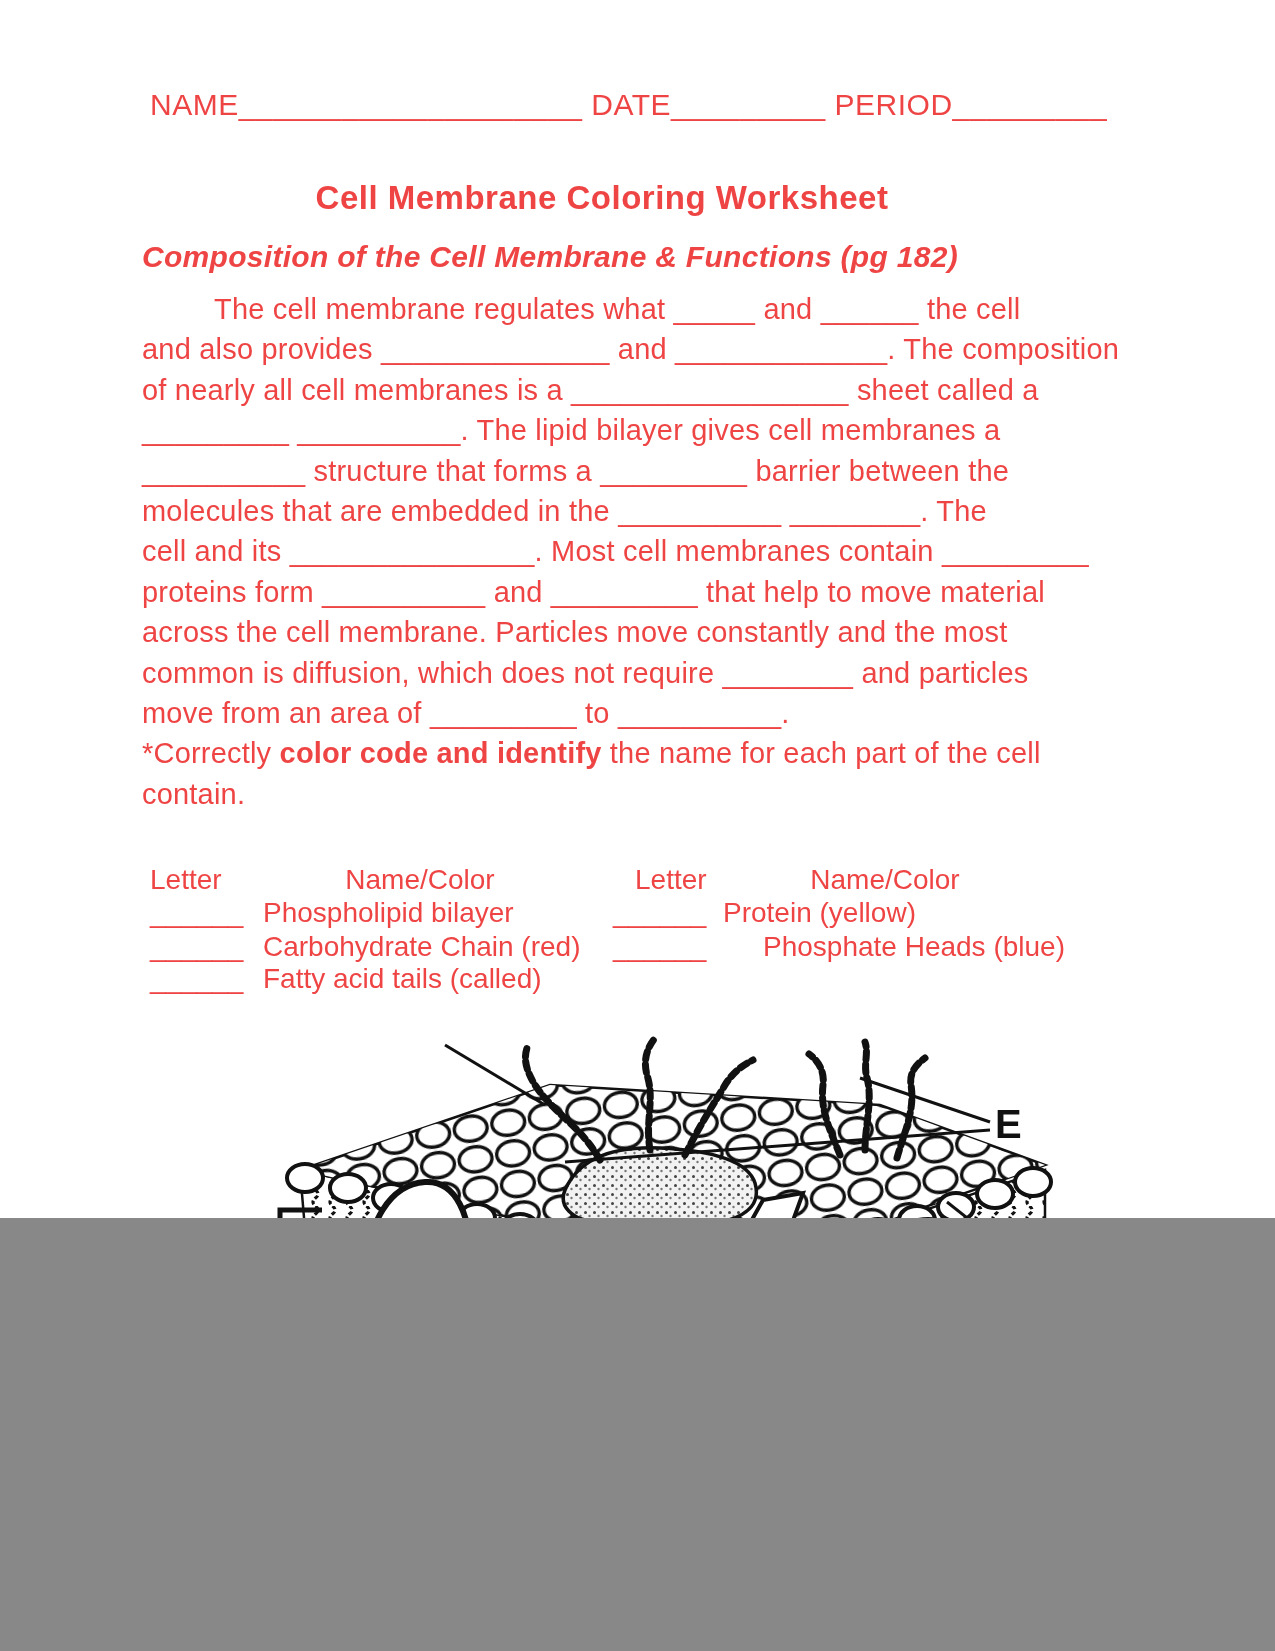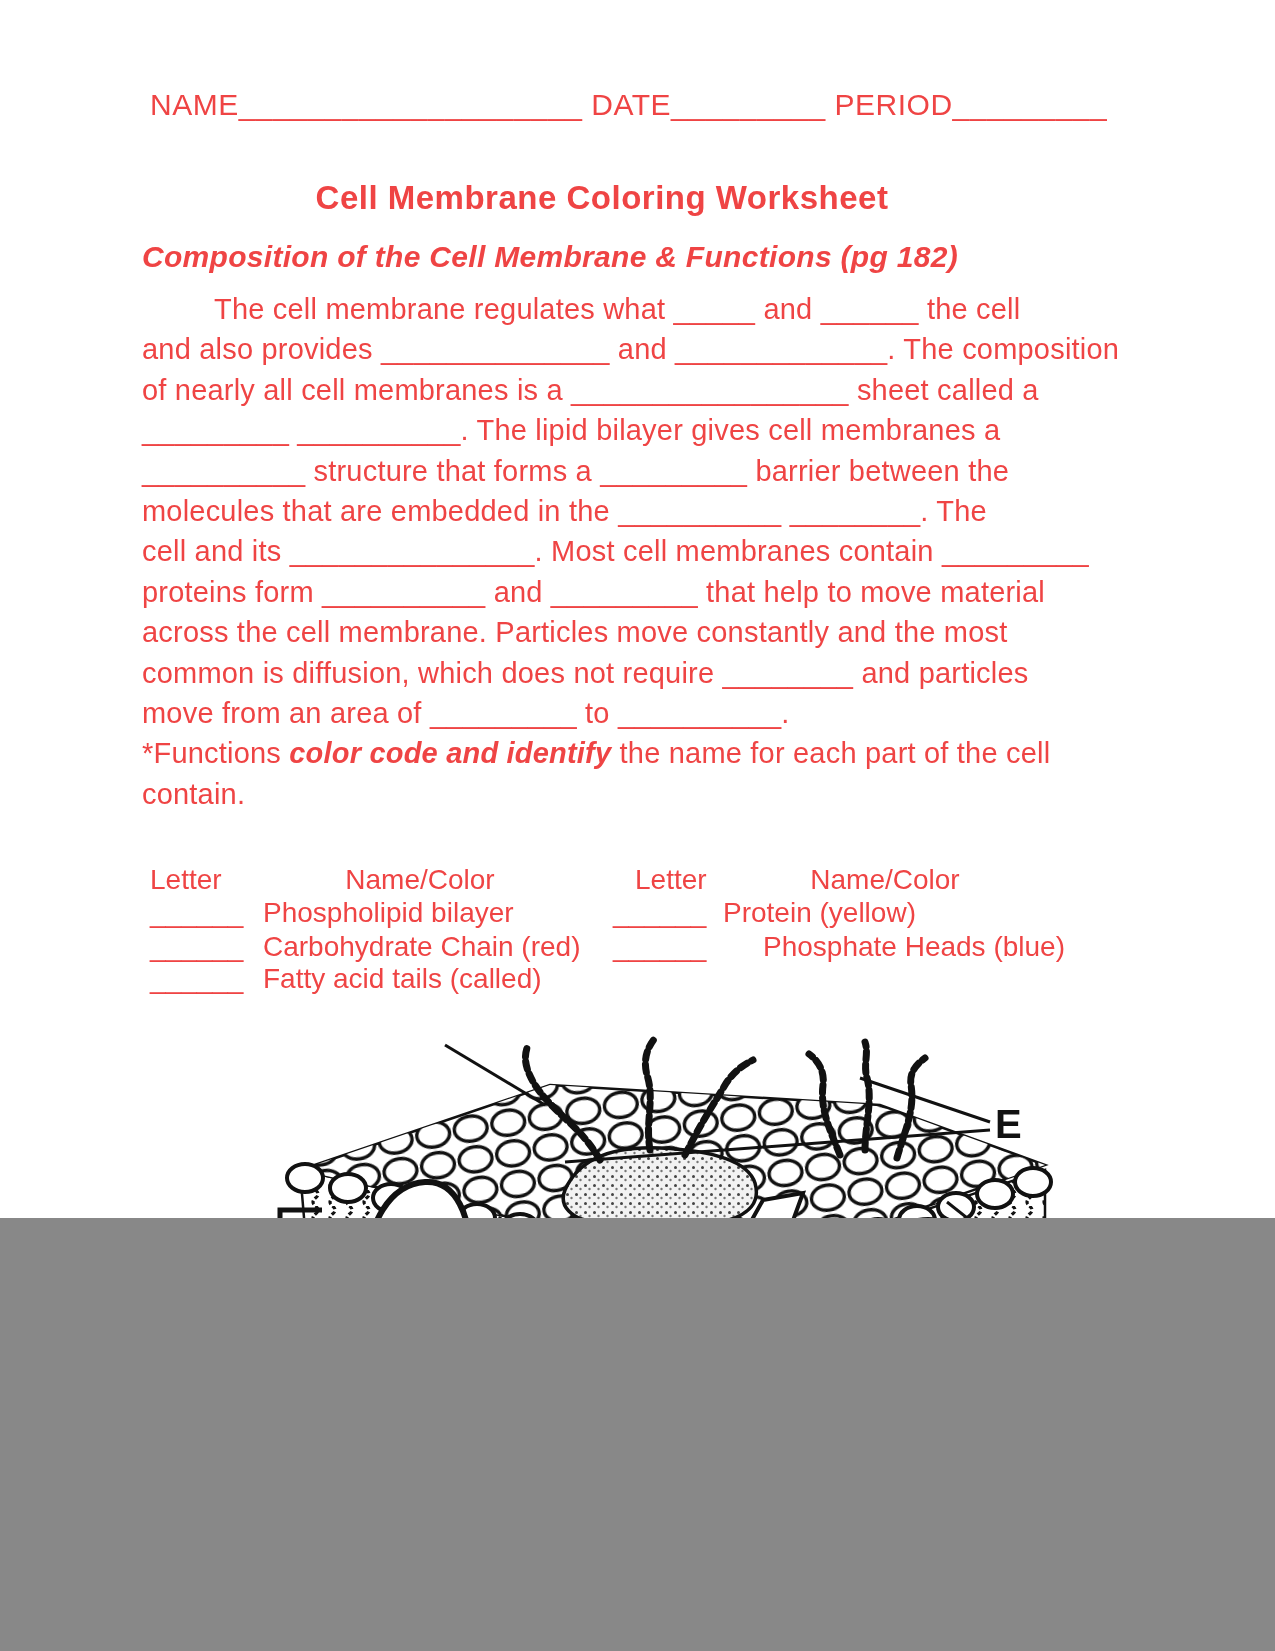--- a/index.html
+++ b/index.html
@@ -11,21 +11,21 @@
     color:#ef4444;
     overflow:hidden;
   }
   .abs{position:absolute;white-space:nowrap;}
   .hdr{font-size:30px;letter-spacing:.5px;}
   .title{font-size:33px;font-weight:700;letter-spacing:.5px;}
   .heading{font-size:30px;font-weight:700;font-style:italic;letter-spacing:.3px;}
   .para{font-size:29px;line-height:40.4px;letter-spacing:.2px;}
   .para div{white-space:nowrap;}
   .indent{text-indent:72px;}
-  .em-bi{font-weight:700;font-style:italic;margin-top:7px;}
+  .em-bi{font-weight:700;margin-top:7px;}
   .tbl{font-size:28px;}
   .tbl-head{font-weight:400;}
   .ctr{text-align:center;display:inline-block;}
   svg text{font-family:"Liberation Sans",sans-serif;font-weight:700;}
 </style>
 </head>
 <body>
 
 <div class="page">
 
@@ -44,21 +44,21 @@
     <div>and also provides ______________ and _____________. The composition</div>
     <div>of nearly all cell membranes is a _________________ sheet called a</div>
     <div>_________ __________. The lipid bilayer gives cell membranes a</div>
     <div>__________ structure that forms a _________ barrier between the</div>
     <div>molecules that are embedded in the __________ ________.  The</div>
     <div>cell and its _______________. Most cell membranes contain _________</div>
     <div>proteins form __________ and _________ that help to move material</div>
     <div>across the cell membrane. Particles move constantly and the most</div>
     <div>common is diffusion, which does not require ________ and particles</div>
     <div>move from an area of _________ to __________.</div>
-    <div><span>*Functions </span><span class="em-bi">color code and identify</span><span> the name for each part of the cell</span></div>
+    <div><span>*Correctly </span><span class="em-bi">color code and identify</span><span> the name for each part of the cell</span></div>
     <div>contain.</div>
   </div>
 
   <div>
     <span class="abs tbl tbl-head" style="left:150px;top:864px;">Letter</span>
     <span class="abs tbl tbl-head ctr" style="left:300px;top:864px;width:240px;">Name/Color</span>
     <span class="abs tbl tbl-head" style="left:635px;top:864px;">Letter</span>
     <span class="abs tbl tbl-head ctr" style="left:765px;top:864px;width:240px;">Name/Color</span>
 
     <span class="abs tbl" style="left:150px;top:897px;">______</span>

